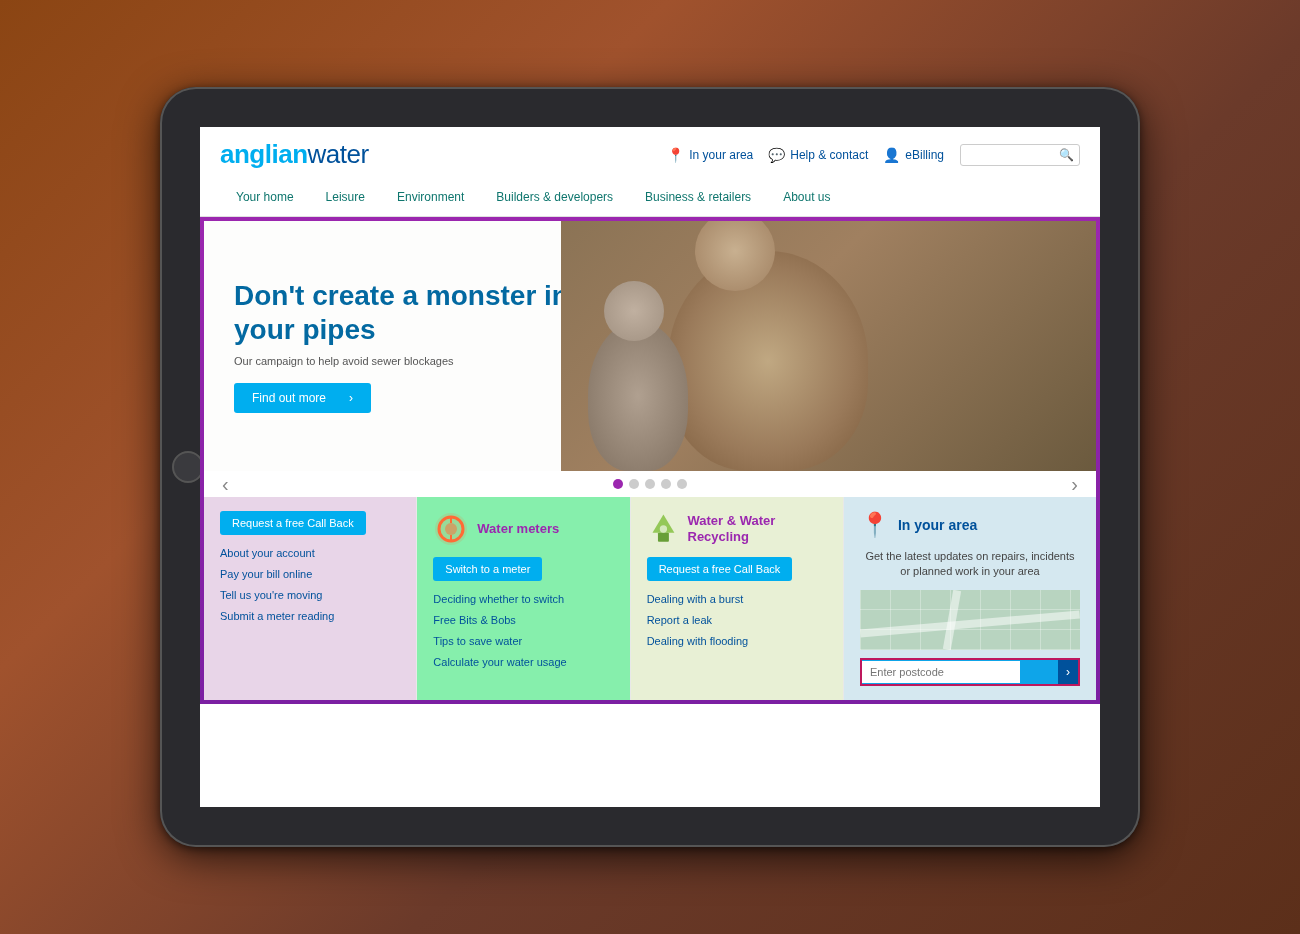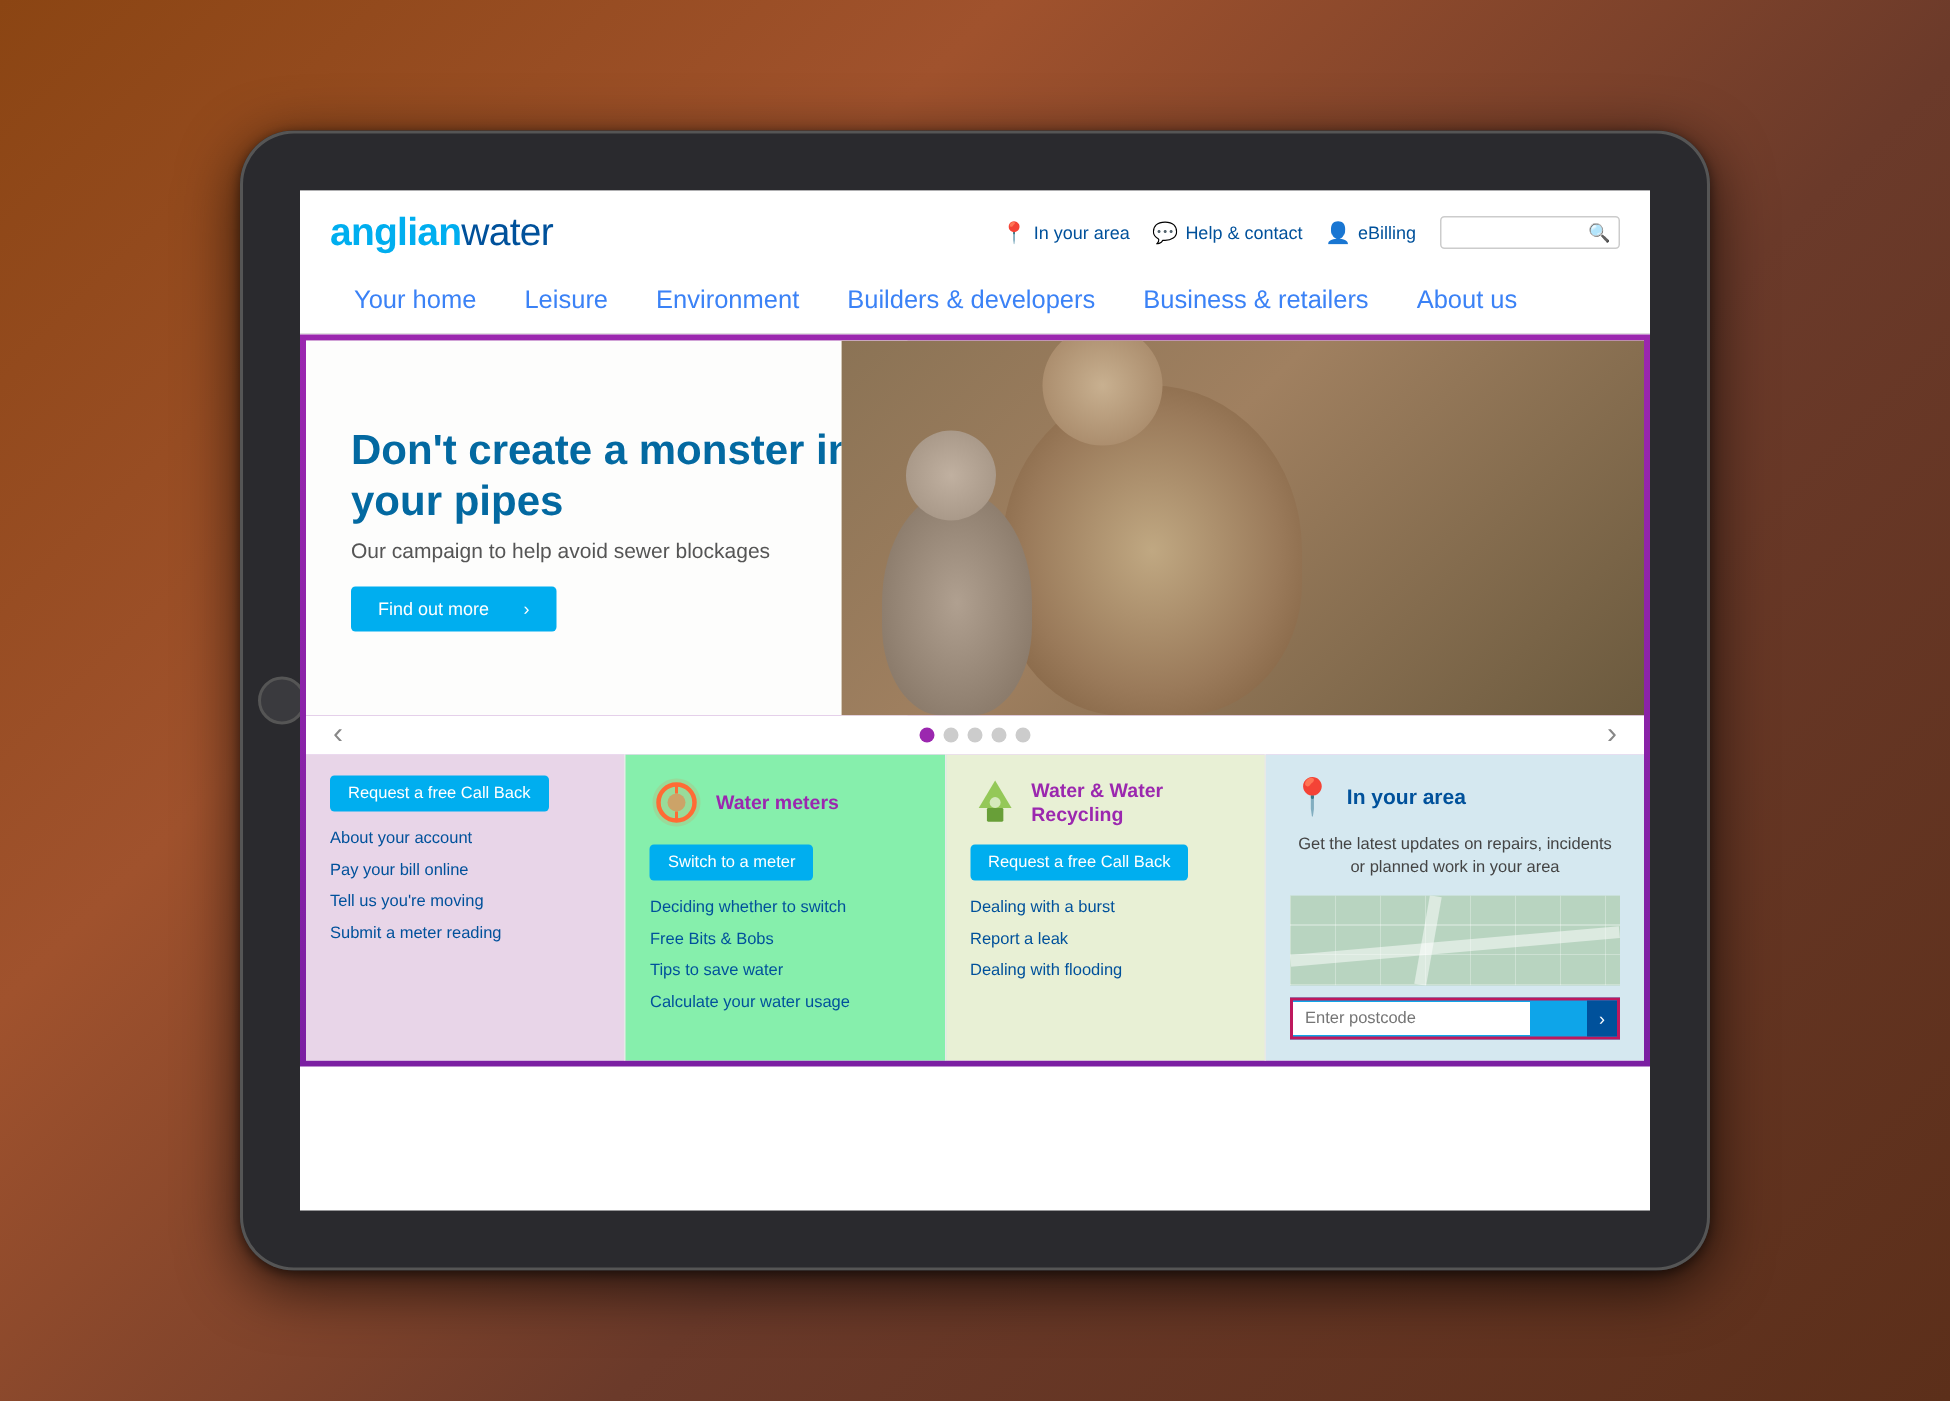--- a/index.html
+++ b/index.html
@@ -126,22 +126,22 @@
     }
 
     
     .main-nav {
       display: flex;
       gap: 0;
       background: #fff;
     }
     .nav-item {
       padding: 10px 16px;
-      font-size: 17px;
-      color: #3b82f6;
+      font-size: 12px;
+      color: #0f766e;
       cursor: pointer;
       border-bottom: 2px solid transparent;
       white-space: nowrap;
     }
 
     
     .purple-wrapper {
       background: linear-gradient(to bottom, #9b27af, #7b1fa2);
       padding: 4px;
     }
@@ -169,21 +169,21 @@
 
     .hero-title {
       font-size: 28px;
       color: #0369a1;
       font-weight: 700;
       line-height: 1.2;
       margin-bottom: 8px;
     }
 
     .hero-subtitle {
-      font-size: 14px;
+      font-size: 11px;
       color: #555;
       margin-bottom: 16px;
     }
 
     .hero-btn {
       background: #00aeef;
       color: #fff;
       border: none;
       padding: 8px 18px;
       border-radius: 3px;

